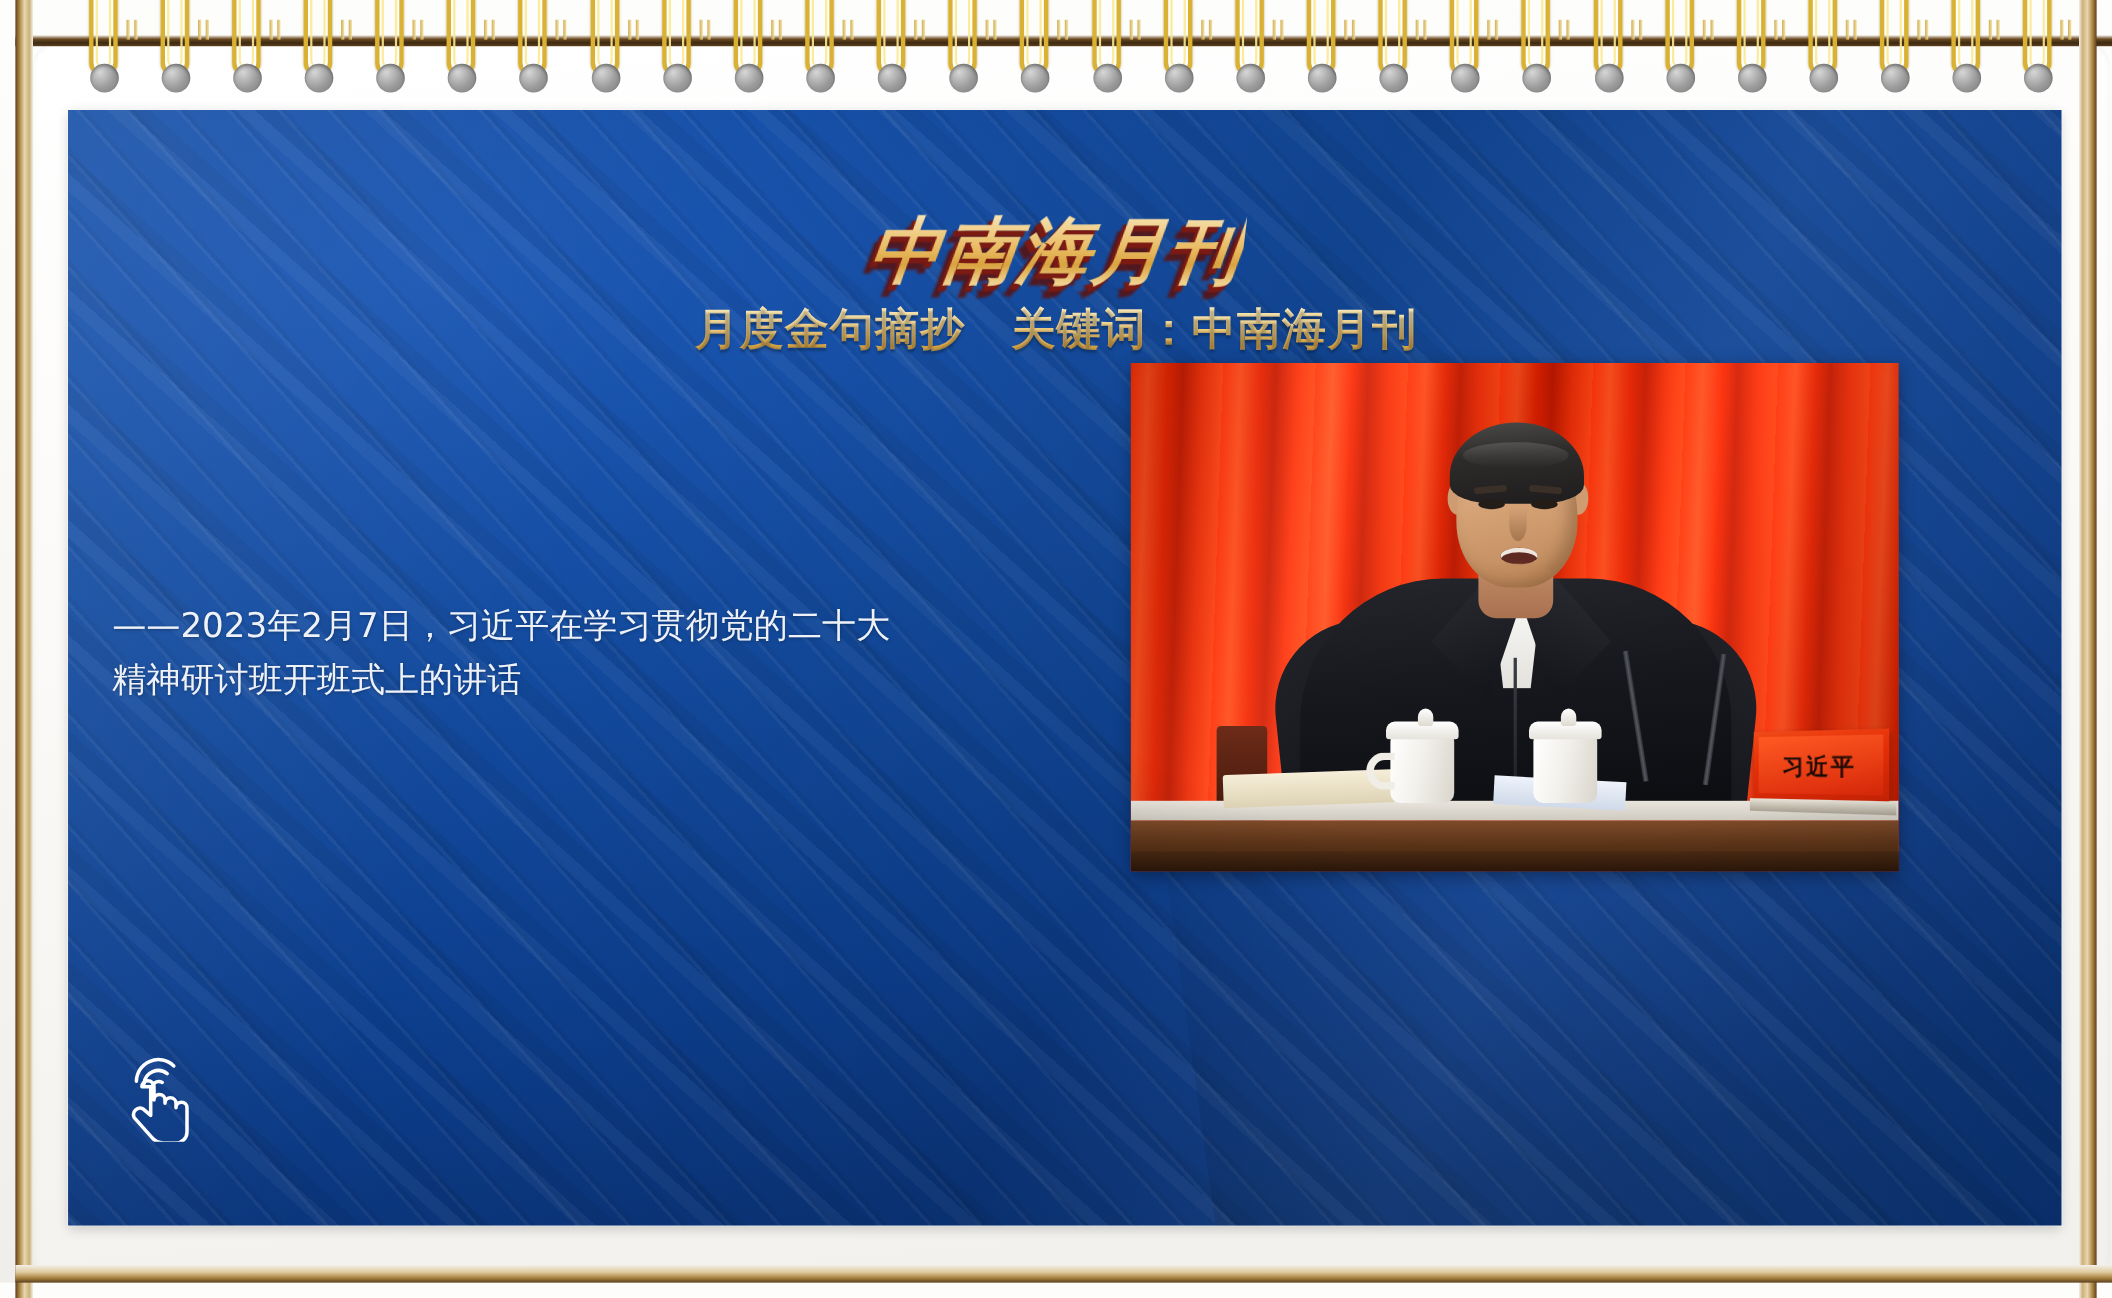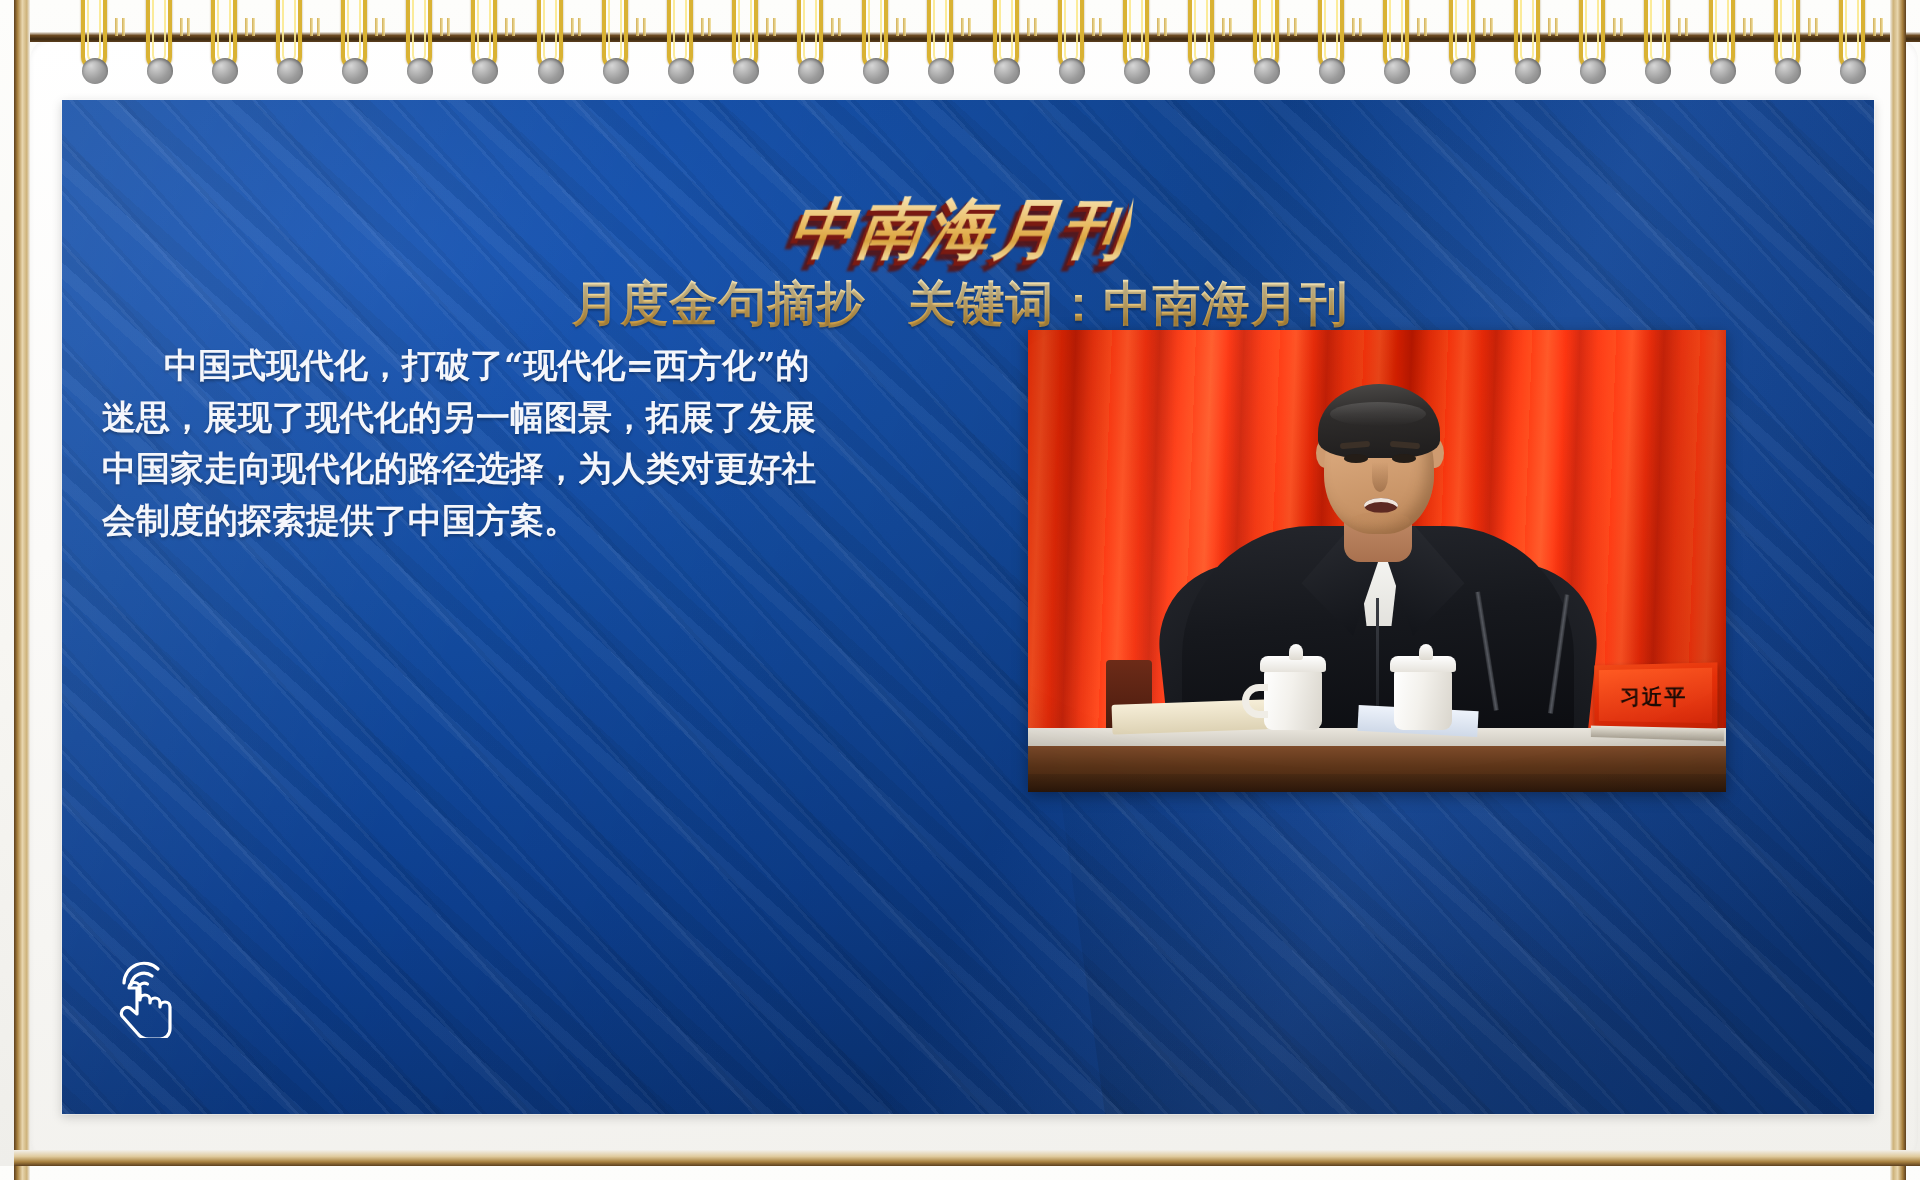--- a/index.html
+++ b/index.html
@@ -142,21 +142,21 @@
     transform:skewX(-7deg);
   }
 
   
   #subtitle{
     position:absolute; left:0; top:272px; width:100%; text-align:center; z-index:5;
   }
   #subtitle .s{
     display:inline-block;
     font-family:Liberation Serif, serif;
-    font-size:48px; font-weight:bold; letter-spacing:1px;
+    font-size:40px; font-weight:bold; letter-spacing:1px;
     background:linear-gradient(180deg,#fdf0c8 0%,#f5dfa4 30%,#e8c170 58%,#d3a246 78%,#e9c87f 100%);
     -webkit-background-clip:text; background-clip:text; color:transparent;
     -webkit-text-fill-color:transparent;
     text-shadow:0 2px 2px rgba(0,0,0,.25);
   }
   #subtitle .gap{ display:inline-block; width:34px; }
 
   
   #quote{
     position:absolute; left:88px; top:340px; width:720px; z-index:5;
@@ -541,21 +541,21 @@
   <div id="title">
     <span class="t">中南海月刊</span>
   </div>
 
   <div id="subtitle">
     <span class="s">月度金句摘抄</span>
     <span class="gap"></span>
     <span class="s">关键词：中南海月刊</span>
   </div>
 
-  <div id="quote">中国式现代化，打破了“现代化=西方化”的迷思，展现了现代化的另一幅图景，拓展了发展中国家走向现代化的路径选择，为人类对更好社会制度的探索提供了中国方案。</div>
+  <div id="attribution">——2023年2月7日，习近平在学习贯彻党的二十大精神研讨班开班式上的讲话</div>
 
   <div id="photo">
     <div class="curtain"></div>
     <div class="person">
       <div class="chairback"></div>
       <div class="shoulderL"></div>
       <div class="shoulderR"></div>
       <div class="body"></div>
       <div class="shirt"></div>
       <div class="collarL"></div>

